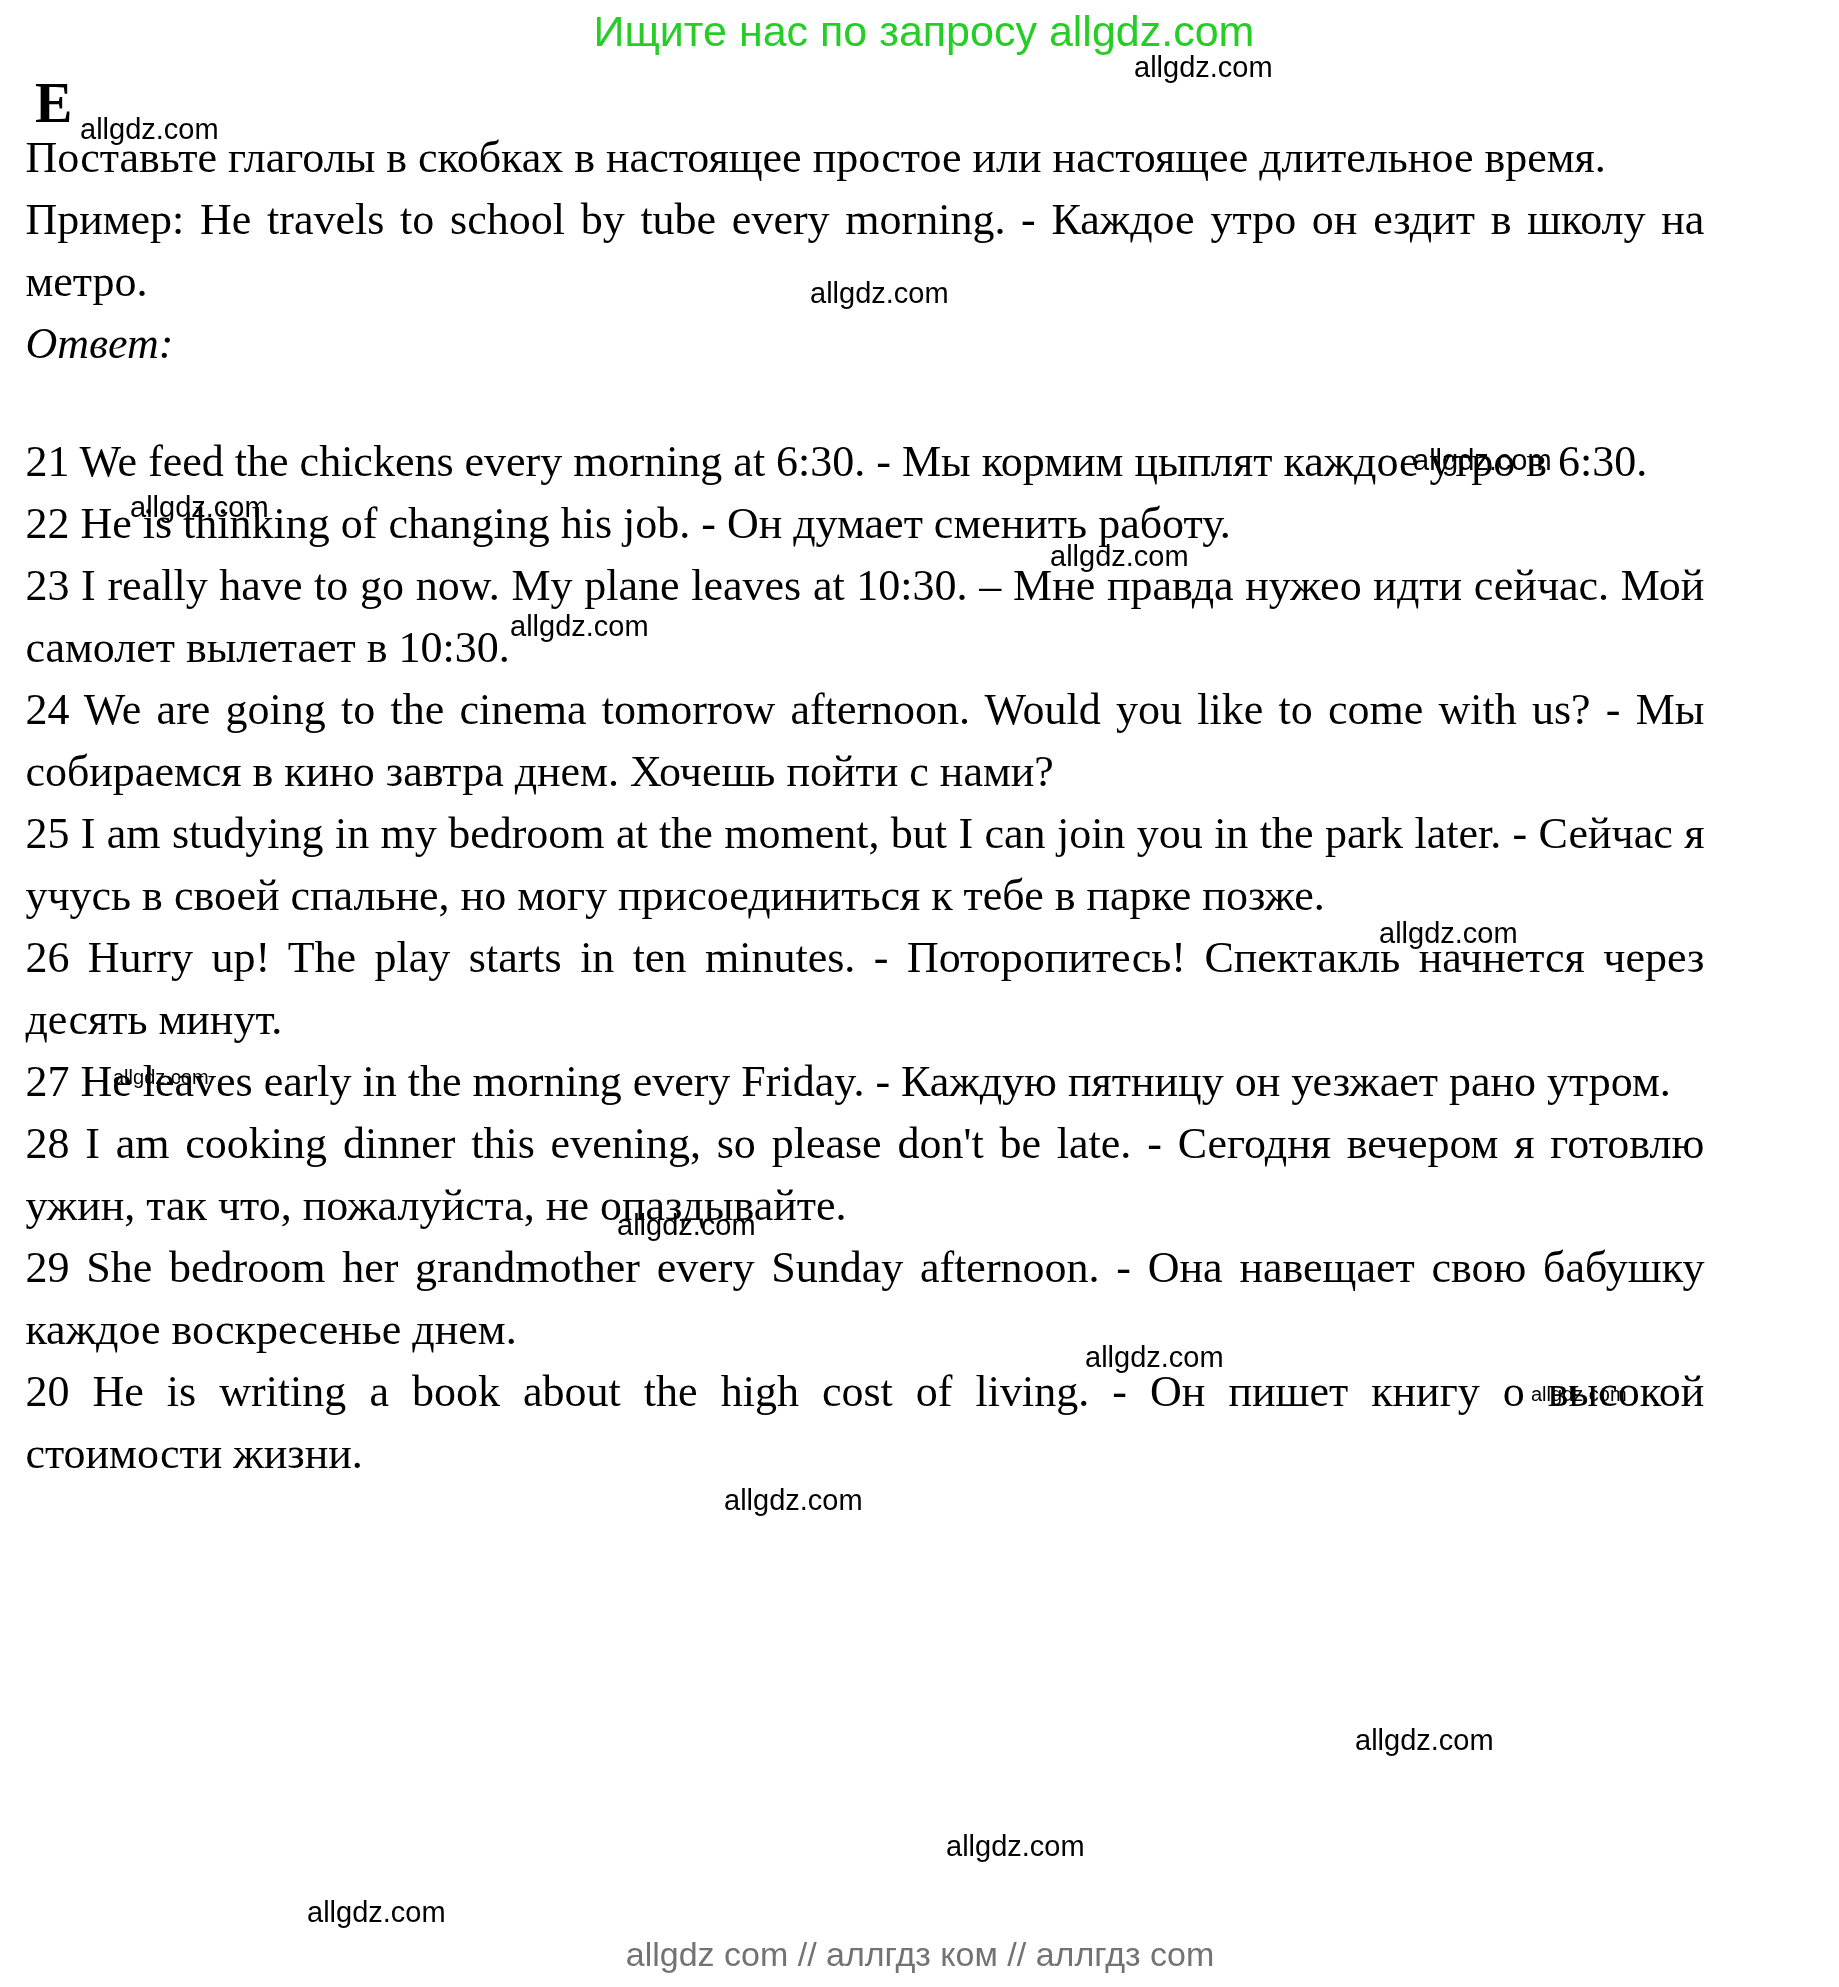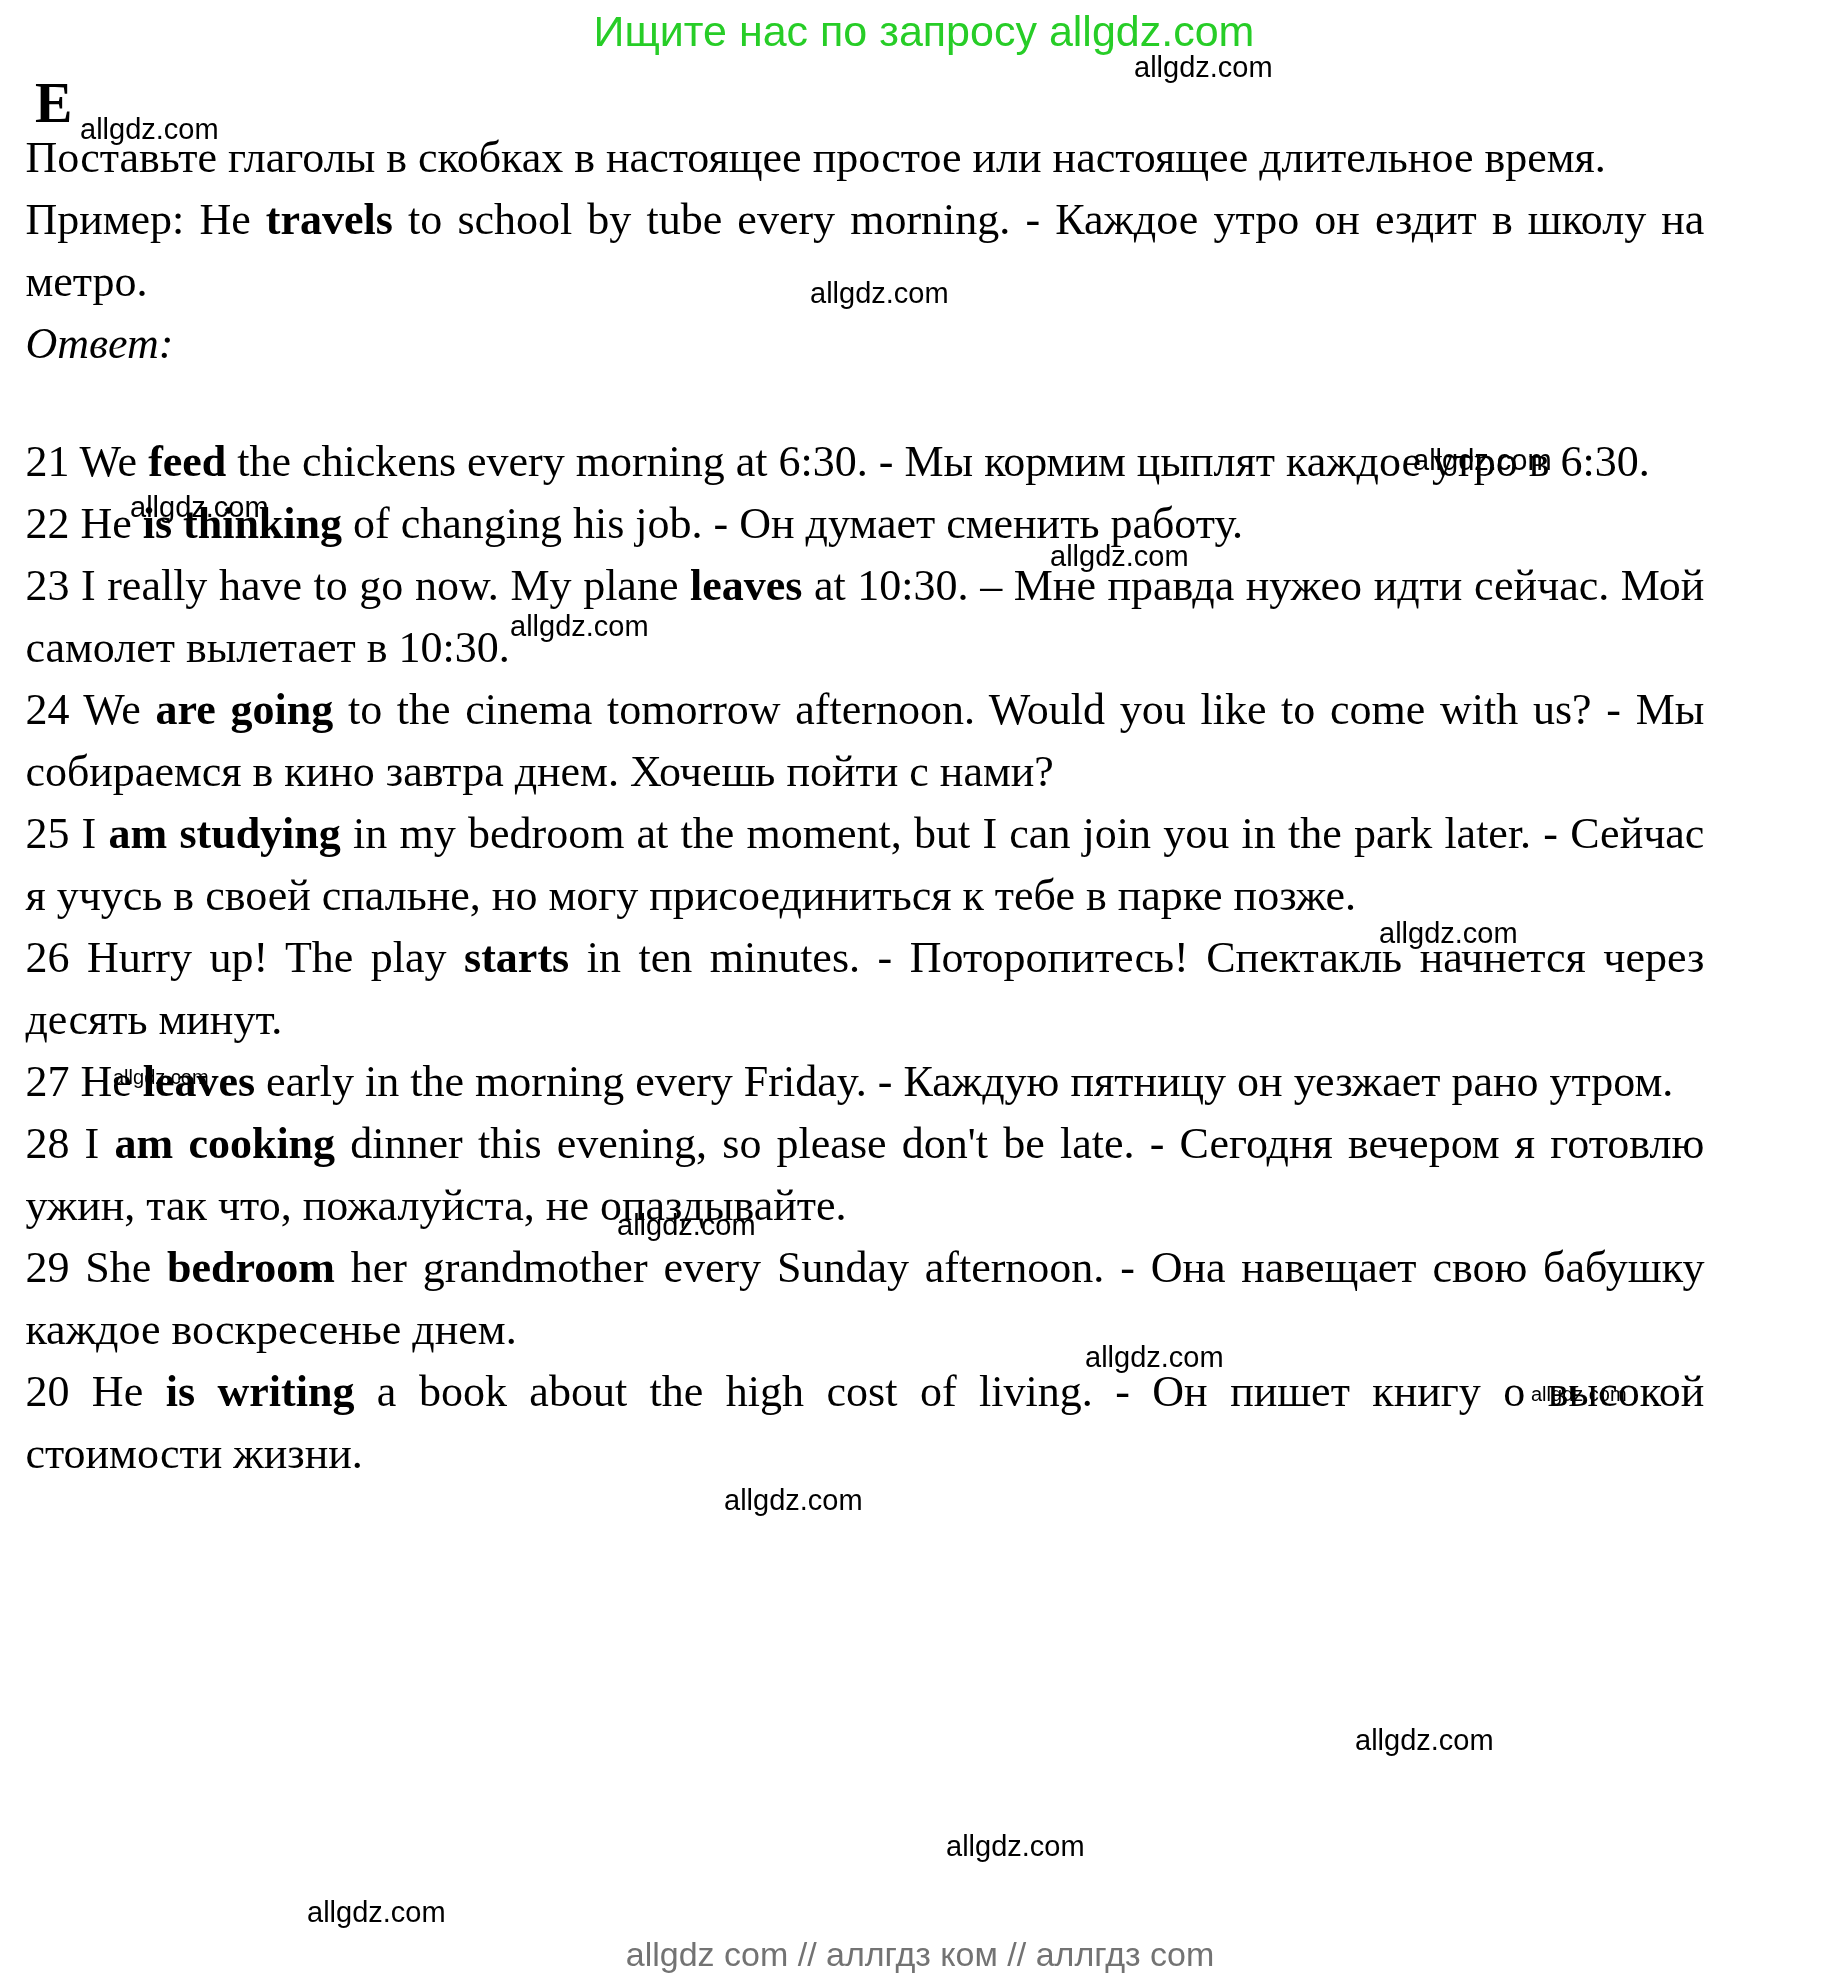--- a/index.html
+++ b/index.html
@@ -25,21 +25,21 @@
   .doc {
     position:absolute; left:25.4px; top:127px; width:1679px;
     font-size:44px; line-height:62px;
     font-stretch:condensed;
     text-align:justify;
   }
   .doc p { margin:0; padding:0; }
   .example      { margin-top:73px; }
   .answer-label { margin-top:69px;font-style:italic; }
   .items        { margin-top:56px; }
-  .verb { font-weight:bold; }
+  .verb { font-weight:normal; }
   .wm {
     position:absolute;
     font-family:"Liberation Sans","DejaVu Sans",sans-serif;
     font-size:29px; line-height:1;
     color:#000000;
     white-space:nowrap;
   }
   .wm.small { font-size:20px; }
   .wm1  { left:1134px; top:53px; }
   .wm2  { left:80px;   top:115px; }

